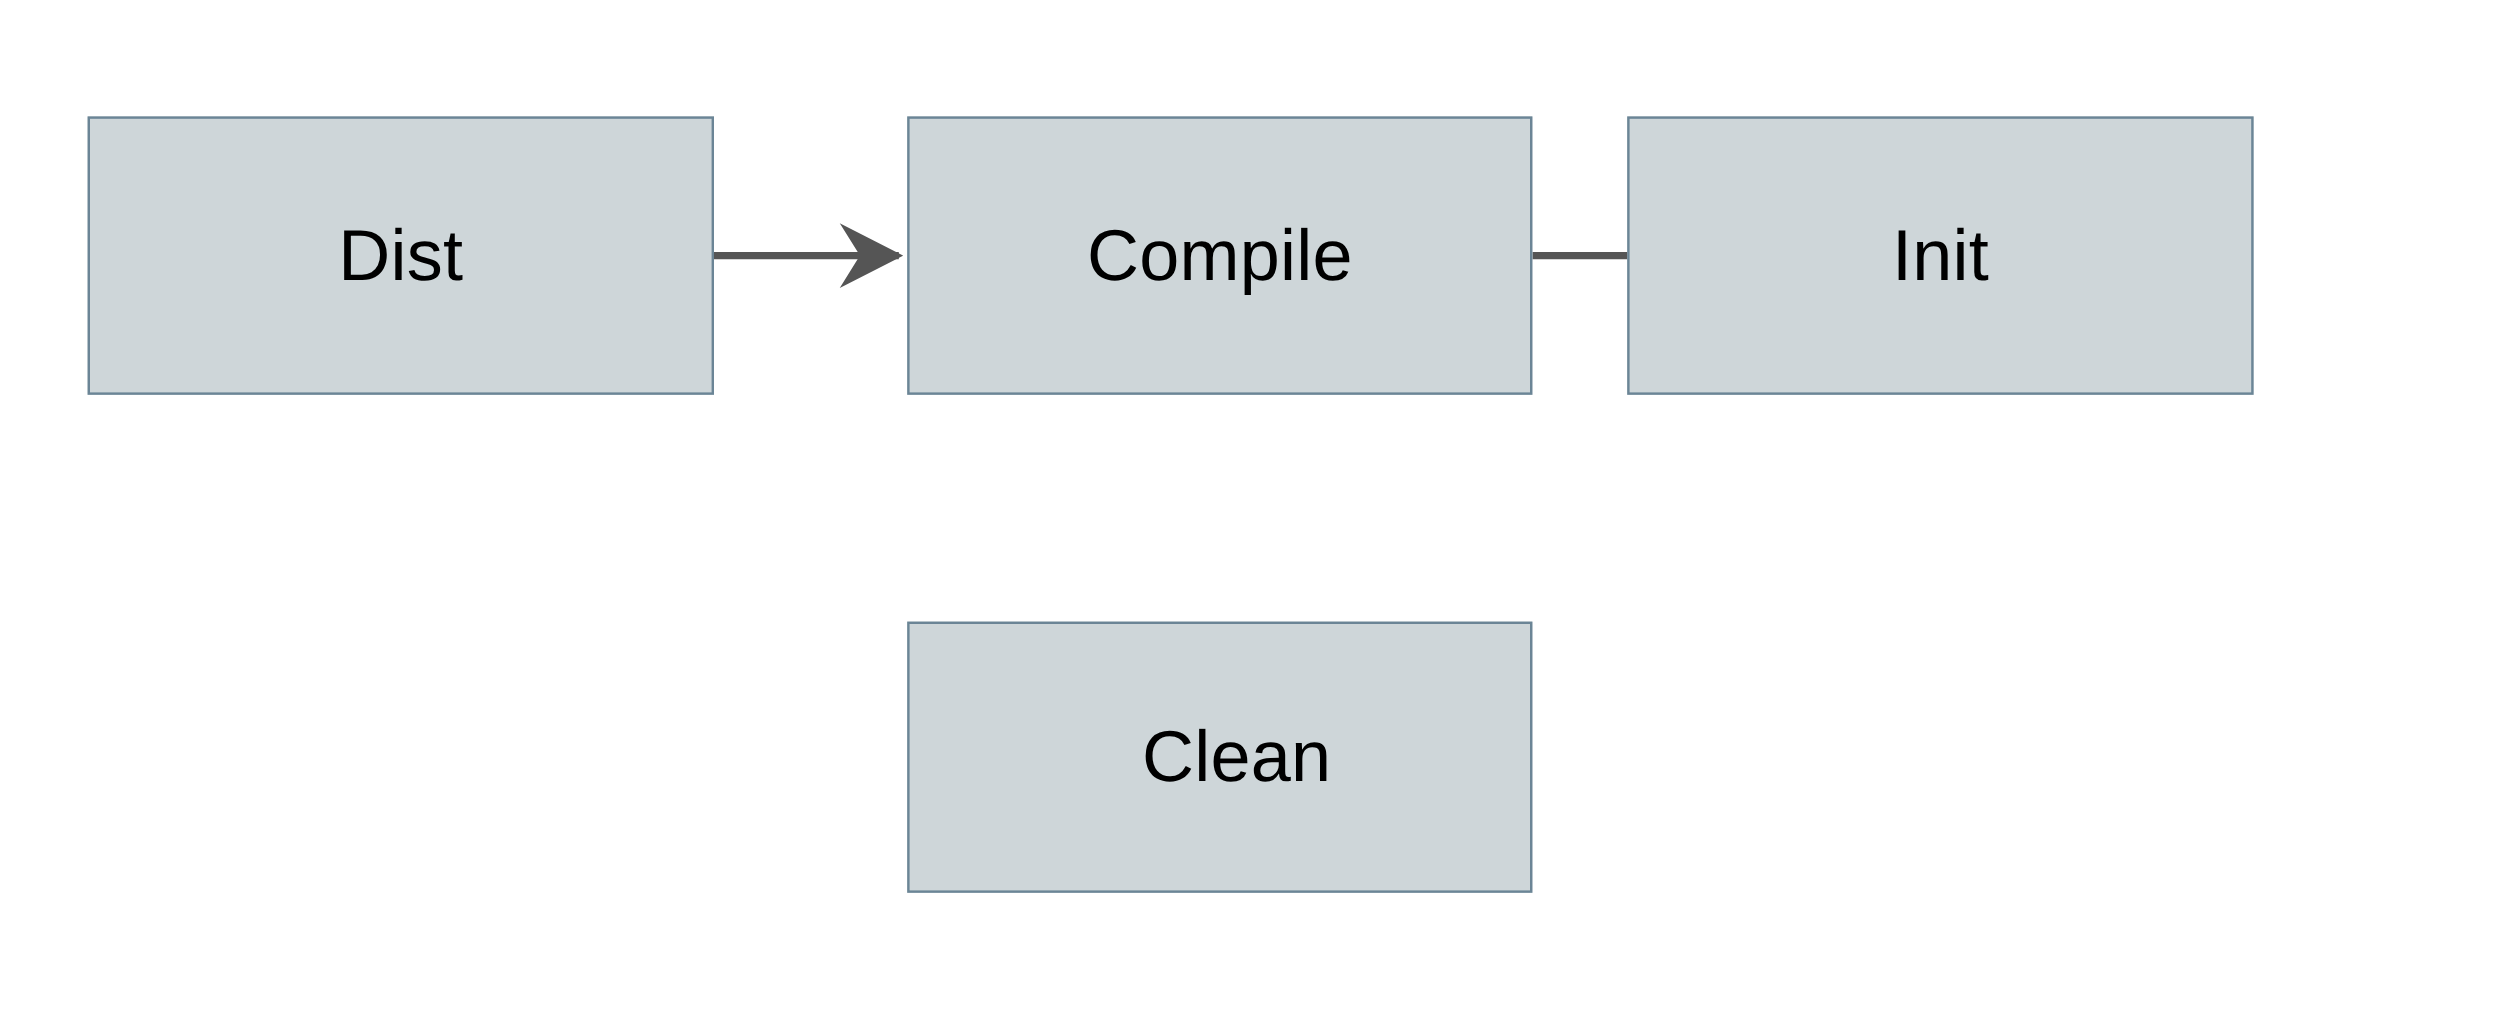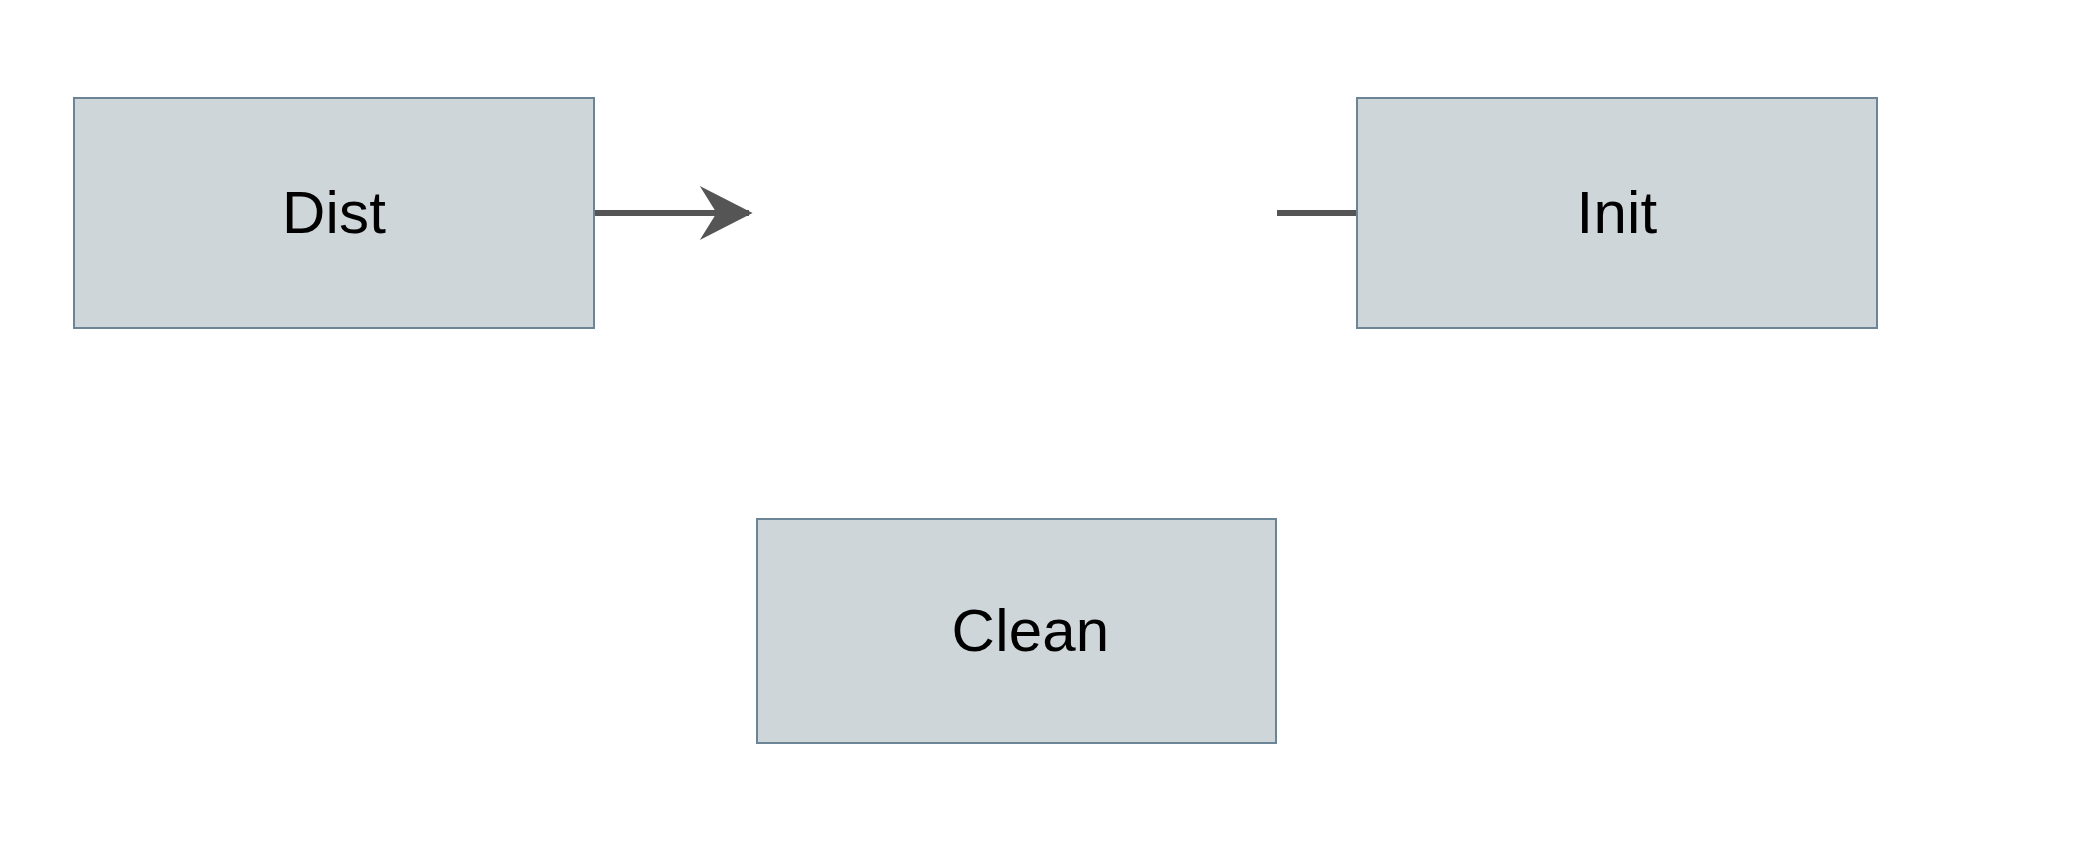--- a/index.html
+++ b/index.html
@@ -77,20 +77,23 @@
 
     <g>
       <line x1="1277" y1="213" x2="1430" y2="213" stroke="#555555" stroke-width="6" marker-end="url(#arrow-head)"></line>
     </g>
   </svg>
 
   <div class="node" id="node-dist" style="left: 73px; top: 97px; width: 522px; height: 232px; background: rgb(206, 214, 217); border-color: rgb(107, 133, 150);">
     <span class="node-label" style="color: rgb(0, 0, 0);">Dist</span>
   </div>
 
+  <div class="node" id="node-compile" style="left: 756px; top: 97px; width: 521px; height: 232px; background: rgb(206, 214, 217); border-color: rgb(107, 133, 150);">
+    <span class="node-label" style="color: rgb(0, 0, 0);">Compile</span>
+  </div>
 
   <div class="node" id="node-init" style="left: 1356px; top: 97px; width: 522px; height: 232px; background: rgb(206, 214, 217); border-color: rgb(107, 133, 150);">
     <span class="node-label" style="color: rgb(0, 0, 0);">Init</span>
   </div>
 
   <div class="node" id="node-clean" style="left: 756px; top: 518px; width: 521px; height: 226px; background: rgb(206, 214, 217); border-color: rgb(107, 133, 150);">
     <span class="node-label" style="color: rgb(0, 0, 0);">Clean</span>
   </div>
 
 </div>

